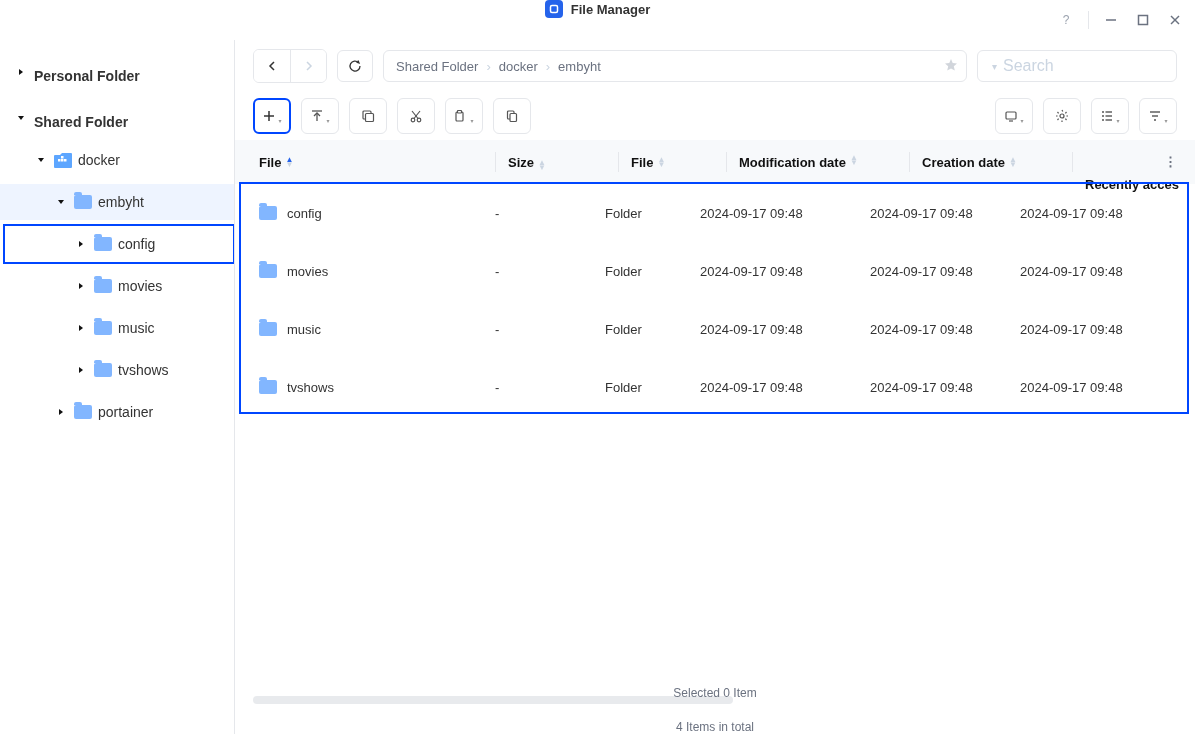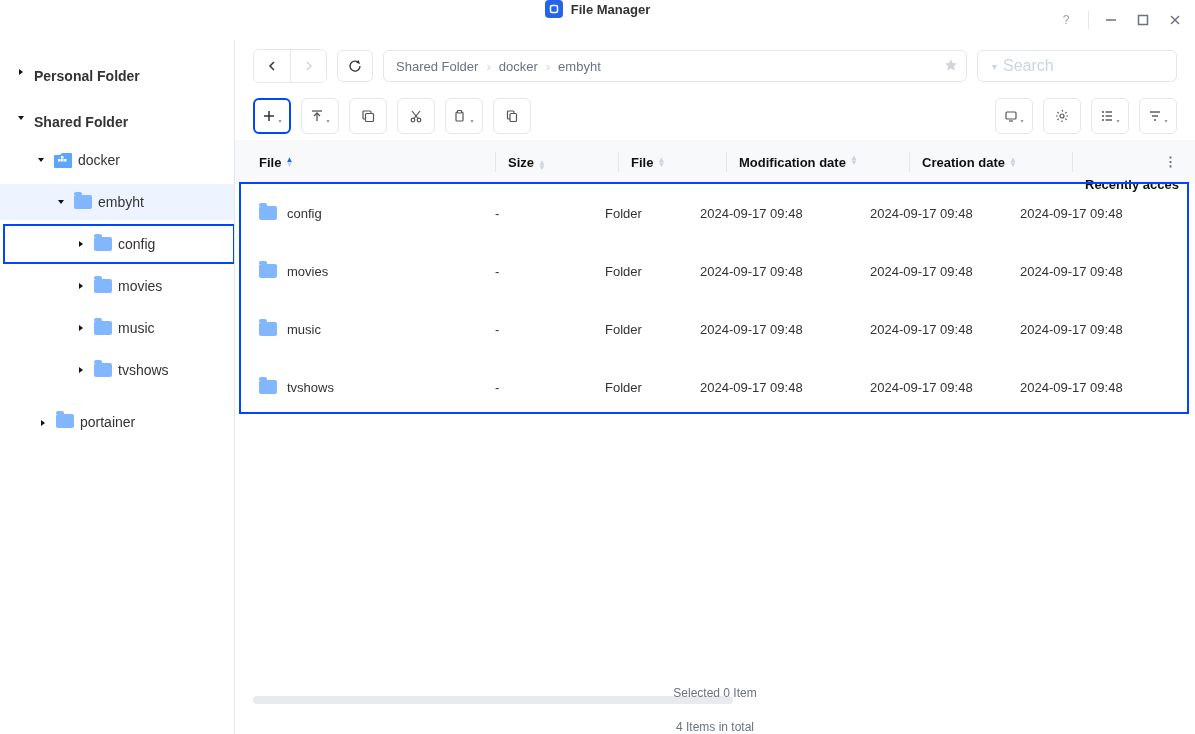--- a/index.html
+++ b/index.html
@@ -354,21 +354,21 @@
           <svg width="8" height="8" viewBox="0 0 8 8">
             <path d="M2 1 L6 4 L2 7 Z" fill="#111"></path>
           </svg>
         </span>
       <span class="tree-icon">
           <span class="folder-blue"></span>
         </span>
       <span class="tree-label">tvshows</span>
     </div>
 
-    <div class="tree-row" style="padding-left:36px;margin-top:6px;align-items:flex-end;">
+    <div class="tree-row" style="padding-left:54px;margin-top:6px;">
       <span class="tree-arrow">
           <svg width="8" height="8" viewBox="0 0 8 8">
             <path d="M2 1 L6 4 L2 7 Z" fill="#111"></path>
           </svg>
         </span>
       <span class="tree-icon">
           <span class="folder-blue"></span>
         </span>
       <span class="tree-label">portainer</span>
     </div>

